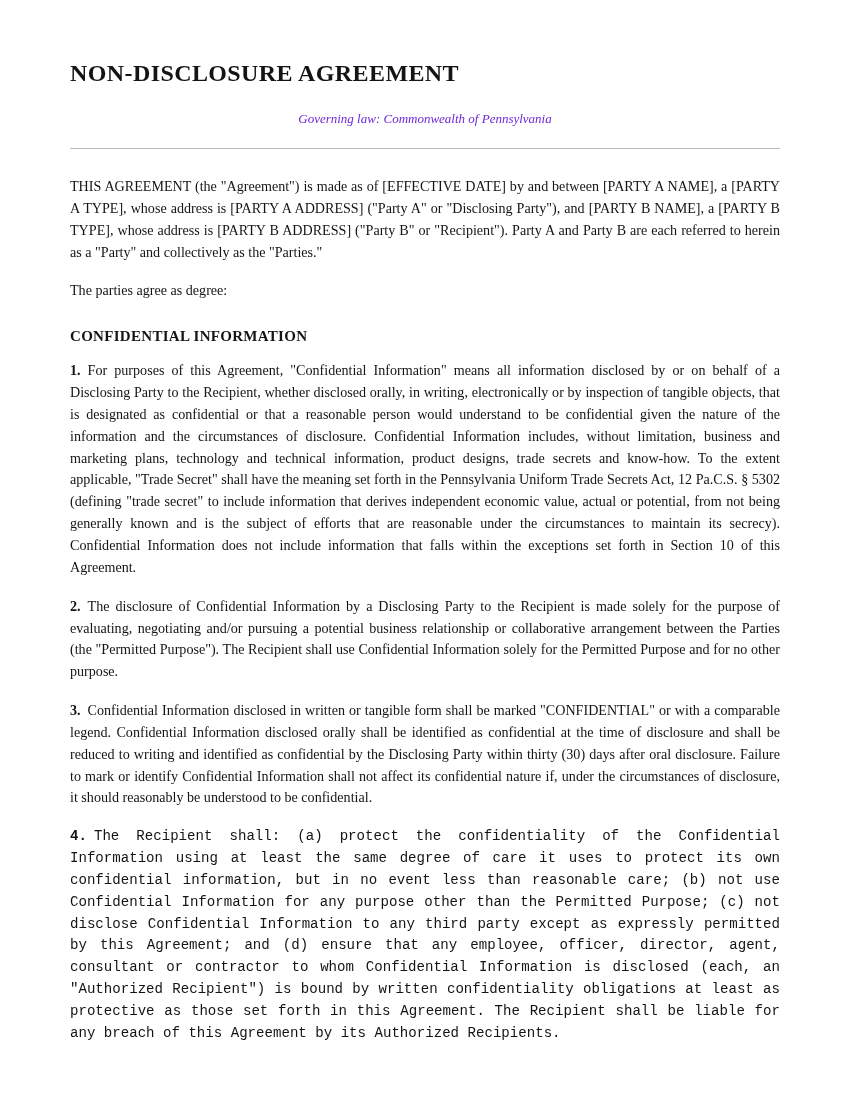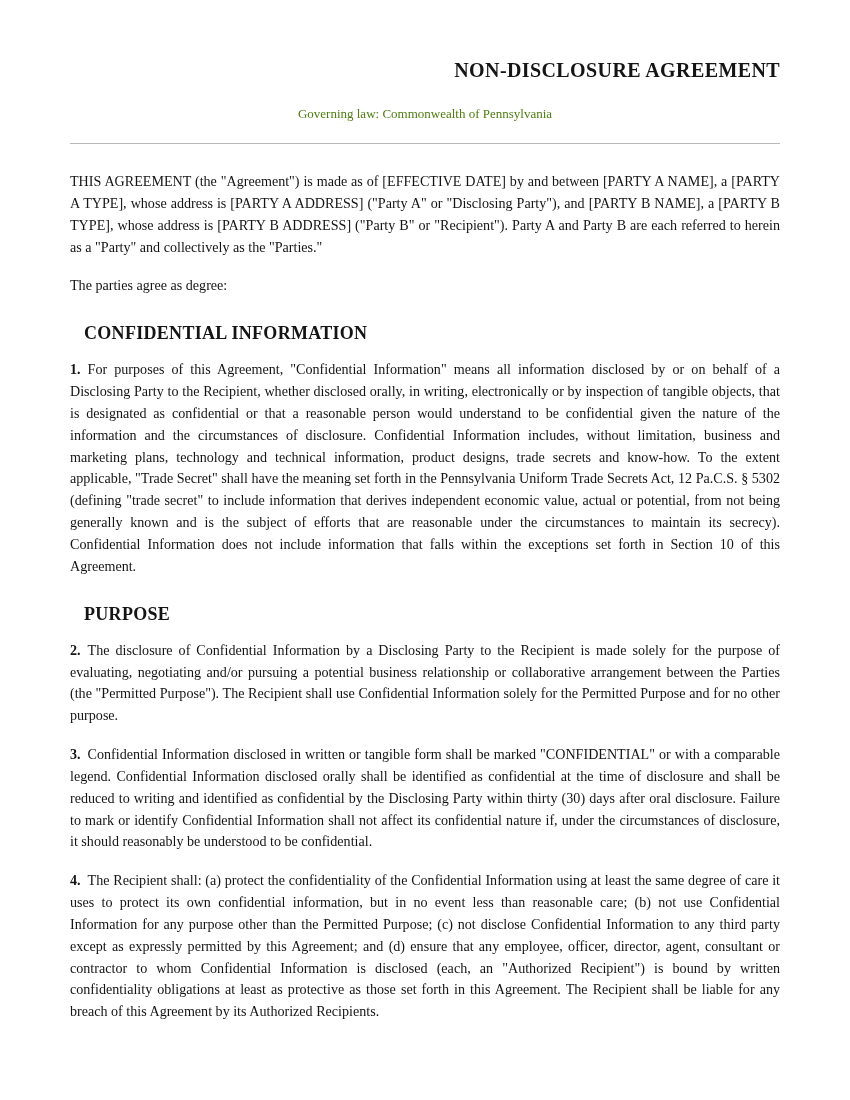--- a/index.html
+++ b/index.html
@@ -14,62 +14,64 @@
     color: #141414;
   }
   .page {
     width: 850px;
     min-height: 1100px;
     box-sizing: border-box;
     padding: 52px 70px 40px 70px;
     background: #ffffff;
   }
   .doc-title {
-    text-align: right;
-    font-size: 20px;
+    text-align: left;
+    font-size: 24px;
     font-weight: bold;
     letter-spacing: 0.4px;
     margin: 6px 0 0 0;
     line-height: 1.25;
   }
   .doc-subtitle {
     text-align: center;
     font-size: 13px;
-    color: #4d7c0f;
+    font-style: italic;
+    color: #6d28d9;
     margin: 23px 0 0 0;
   }
   .title-rule {
     border: 0;
     border-top: 1px solid #b9b9b9;
     margin: 21px 0 0 0;
   }
   .body-block {
     margin-top: 27px;
   }
   p.para {
     font-size: 14.1px;
     line-height: 1.55;
     text-align: justify;
     margin: 0 0 17px 0;
   }
   p.para:last-child {
     margin-bottom: 0;
+    font-family: Liberation Mono, monospace;
   }
   .numbered {
     margin-top: 0;
   }
   .num {
     font-weight: bold;
     margin-right: 7px;
   }
   h2.section-heading {
-    font-size: 18px;
+    font-size: 15px;
     font-weight: bold;
     letter-spacing: 0.3px;
-    margin: 26px 0 15px 14px;
+    margin: 26px 0 15px 0;
     text-transform: uppercase;
   }
   .intro {
     margin-bottom: 19px;
   }
 </style>
 </head>
 <body>
 
 <div class="page">
@@ -84,21 +86,20 @@
 
     <p class="para intro">THIS AGREEMENT (the "Agreement") is made as of [EFFECTIVE DATE] by and between [PARTY A NAME], a [PARTY A TYPE], whose address is [PARTY A ADDRESS] ("Party A" or "Disclosing Party"), and [PARTY B NAME], a [PARTY B TYPE], whose address is [PARTY B ADDRESS] ("Party B" or "Recipient"). Party A and Party B are each referred to herein as a "Party" and collectively as the "Parties."</p>
 
     <p class="para">The parties agree as degree:</p>
 
     <h2 class="section-heading">CONFIDENTIAL INFORMATION</h2>
     <p class="para numbered">
       <span class="num">1.</span><span>For purposes of this Agreement, "Confidential Information" means all information disclosed by or on behalf of a Disclosing Party to the Recipient, whether disclosed orally, in writing, electronically or by inspection of tangible objects, that is designated as confidential or that a reasonable person would understand to be confidential given the nature of the information and the circumstances of disclosure. Confidential Information includes, without limitation, business and marketing plans, technology and technical information, product designs, trade secrets and know-how. To the extent applicable, "Trade Secret" shall have the meaning set forth in the Pennsylvania Uniform Trade Secrets Act, 12 Pa.C.S. § 5302 (defining "trade secret" to include information that derives independent economic value, actual or potential, from not being generally known and is the subject of efforts that are reasonable under the circumstances to maintain its secrecy). Confidential Information does not include information that falls within the exceptions set forth in Section 10 of this Agreement.</span>
     </p>
 
-    <h2 class="section-heading">PURPOSE</h2>
     <p class="para numbered">
       <span class="num">2.</span><span>The disclosure of Confidential Information by a Disclosing Party to the Recipient is made solely for the purpose of evaluating, negotiating and/or pursuing a potential business relationship or collaborative arrangement between the Parties (the "Permitted Purpose"). The Recipient shall use Confidential Information solely for the Permitted Purpose and for no other purpose.</span>
     </p>
 
     <p class="para numbered">
       <span class="num">3.</span><span>Confidential Information disclosed in written or tangible form shall be marked "CONFIDENTIAL" or with a comparable legend. Confidential Information disclosed orally shall be identified as confidential at the time of disclosure and shall be reduced to writing and identified as confidential by the Disclosing Party within thirty (30) days after oral disclosure. Failure to mark or identify Confidential Information shall not affect its confidential nature if, under the circumstances of disclosure, it should reasonably be understood to be confidential.</span>
     </p>
 
     <p class="para numbered">
       <span class="num">4.</span><span>The Recipient shall: (a) protect the confidentiality of the Confidential Information using at least the same degree of care it uses to protect its own confidential information, but in no event less than reasonable care; (b) not use Confidential Information for any purpose other than the Permitted Purpose; (c) not disclose Confidential Information to any third party except as expressly permitted by this Agreement; and (d) ensure that any employee, officer, director, agent, consultant or contractor to whom Confidential Information is disclosed (each, an "Authorized Recipient") is bound by written confidentiality obligations at least as protective as those set forth in this Agreement. The Recipient shall be liable for any breach of this Agreement by its Authorized Recipients.</span>

